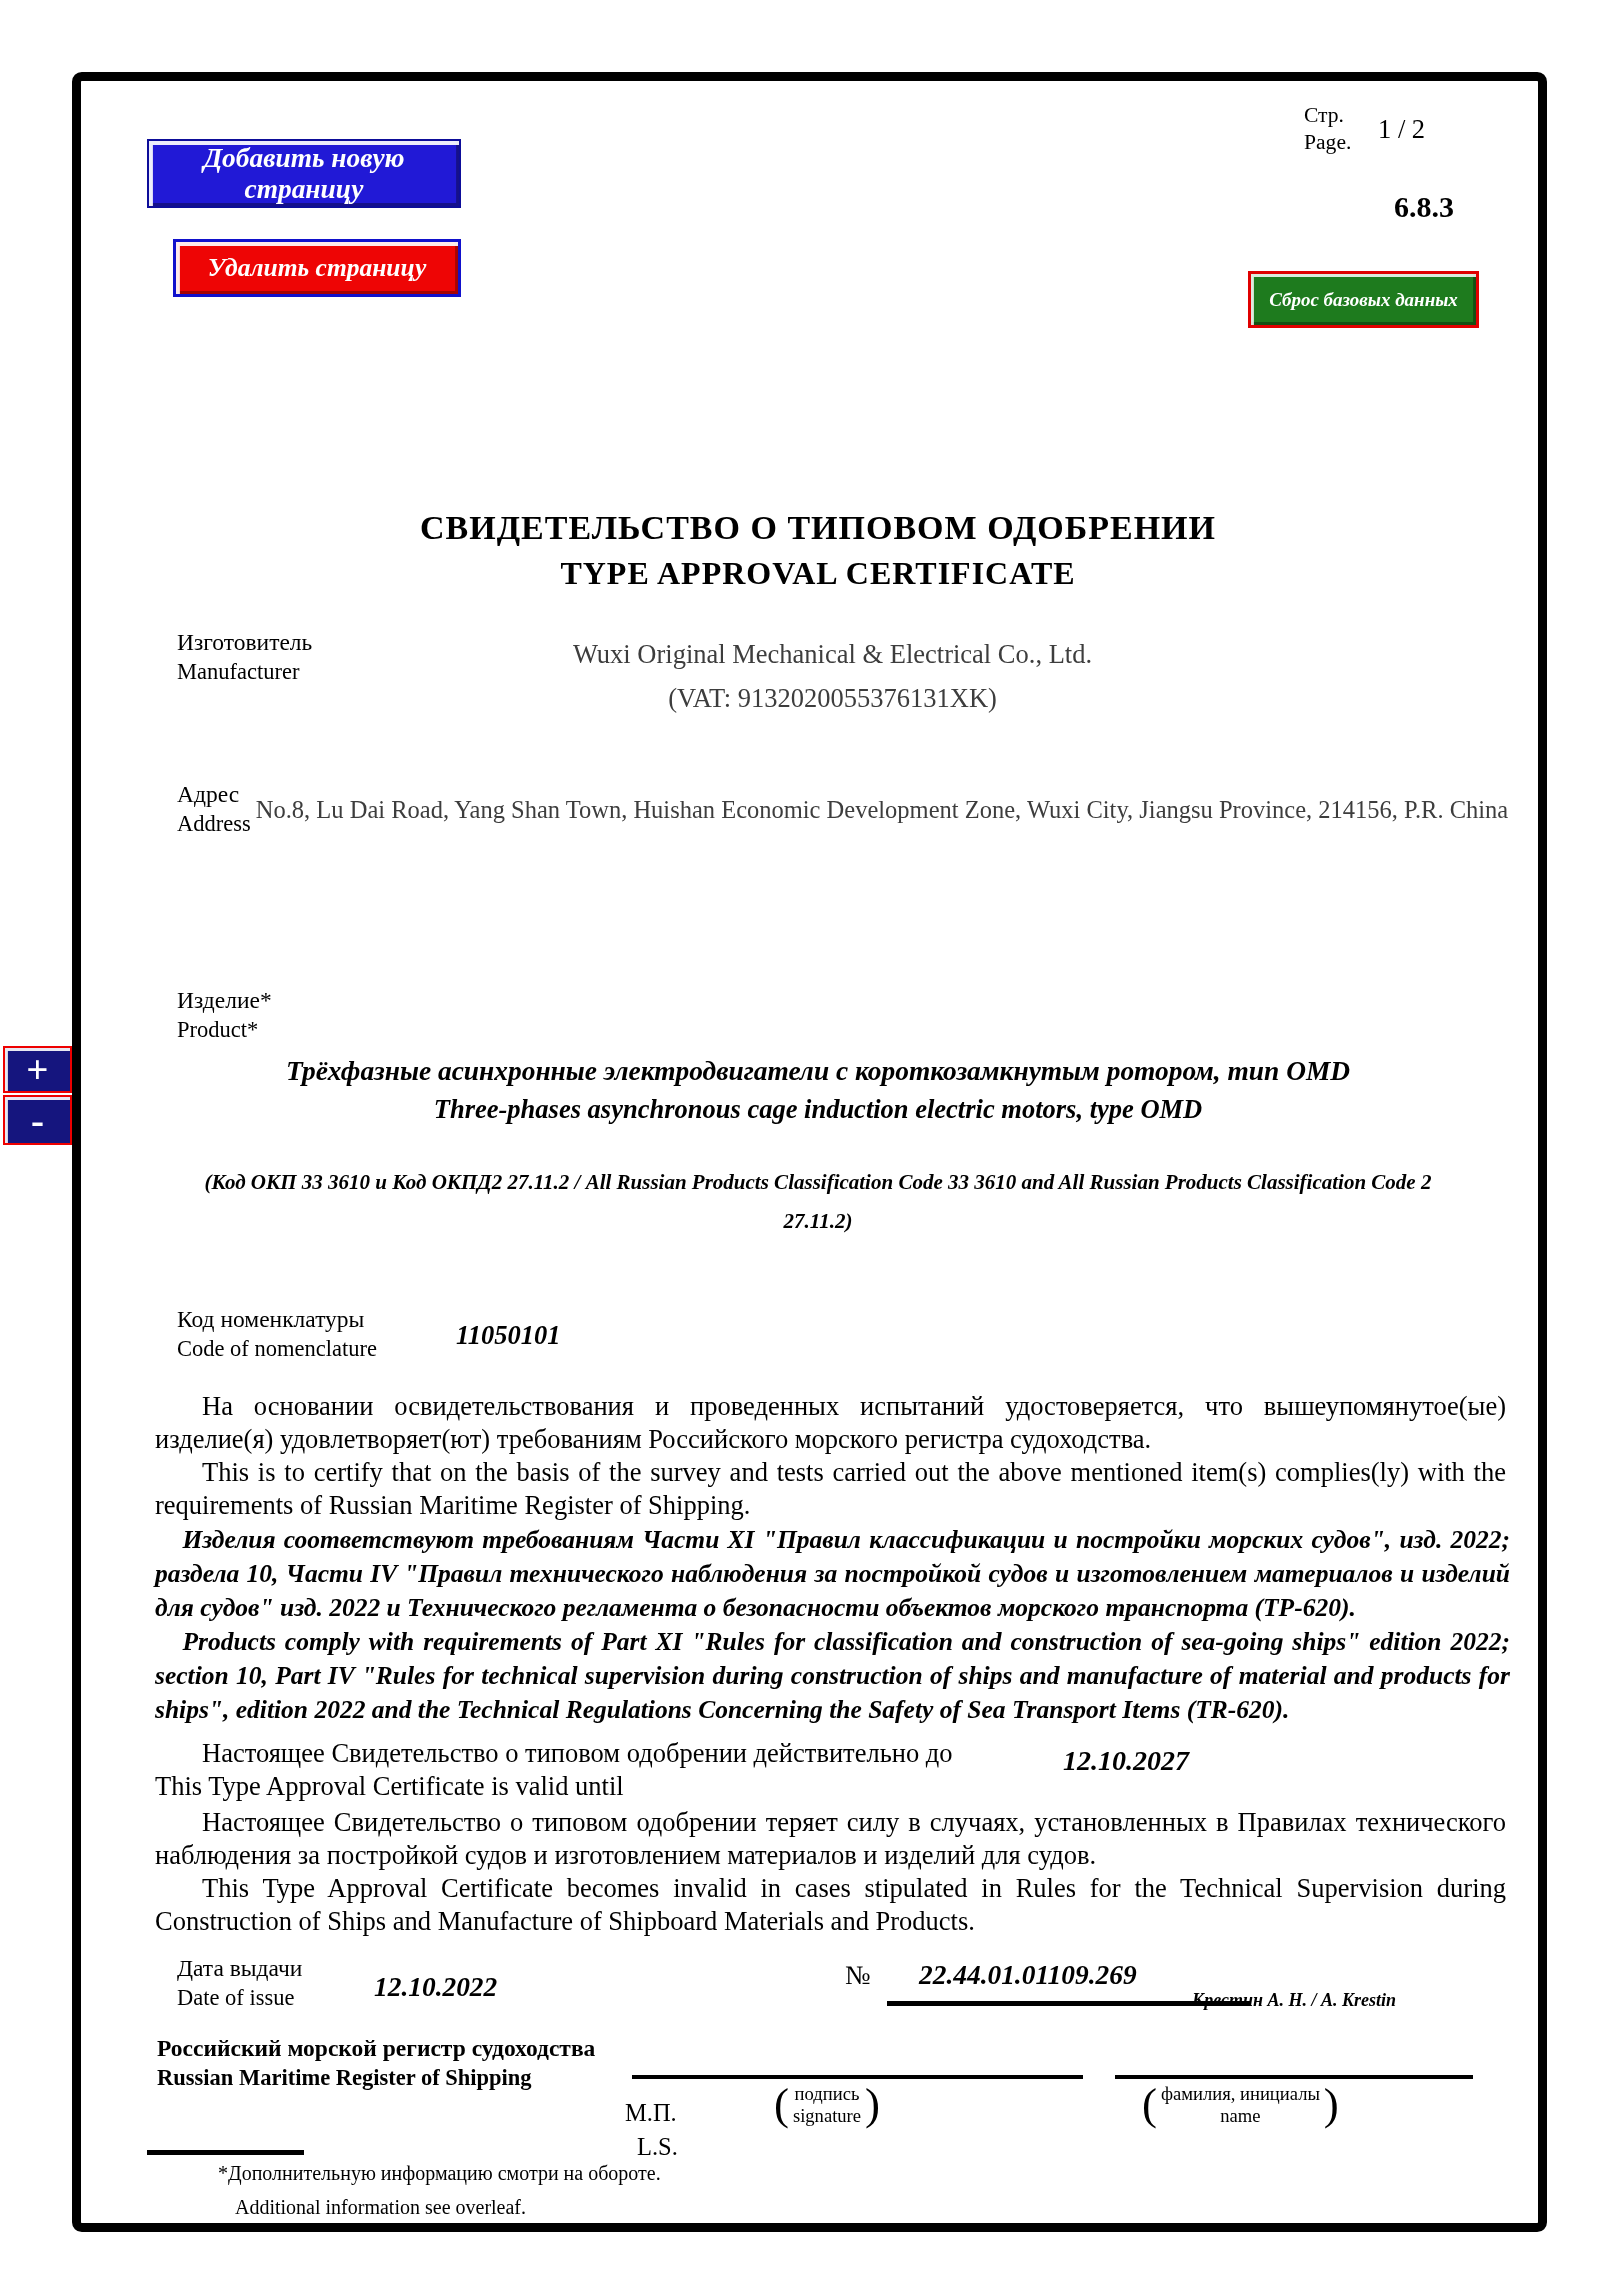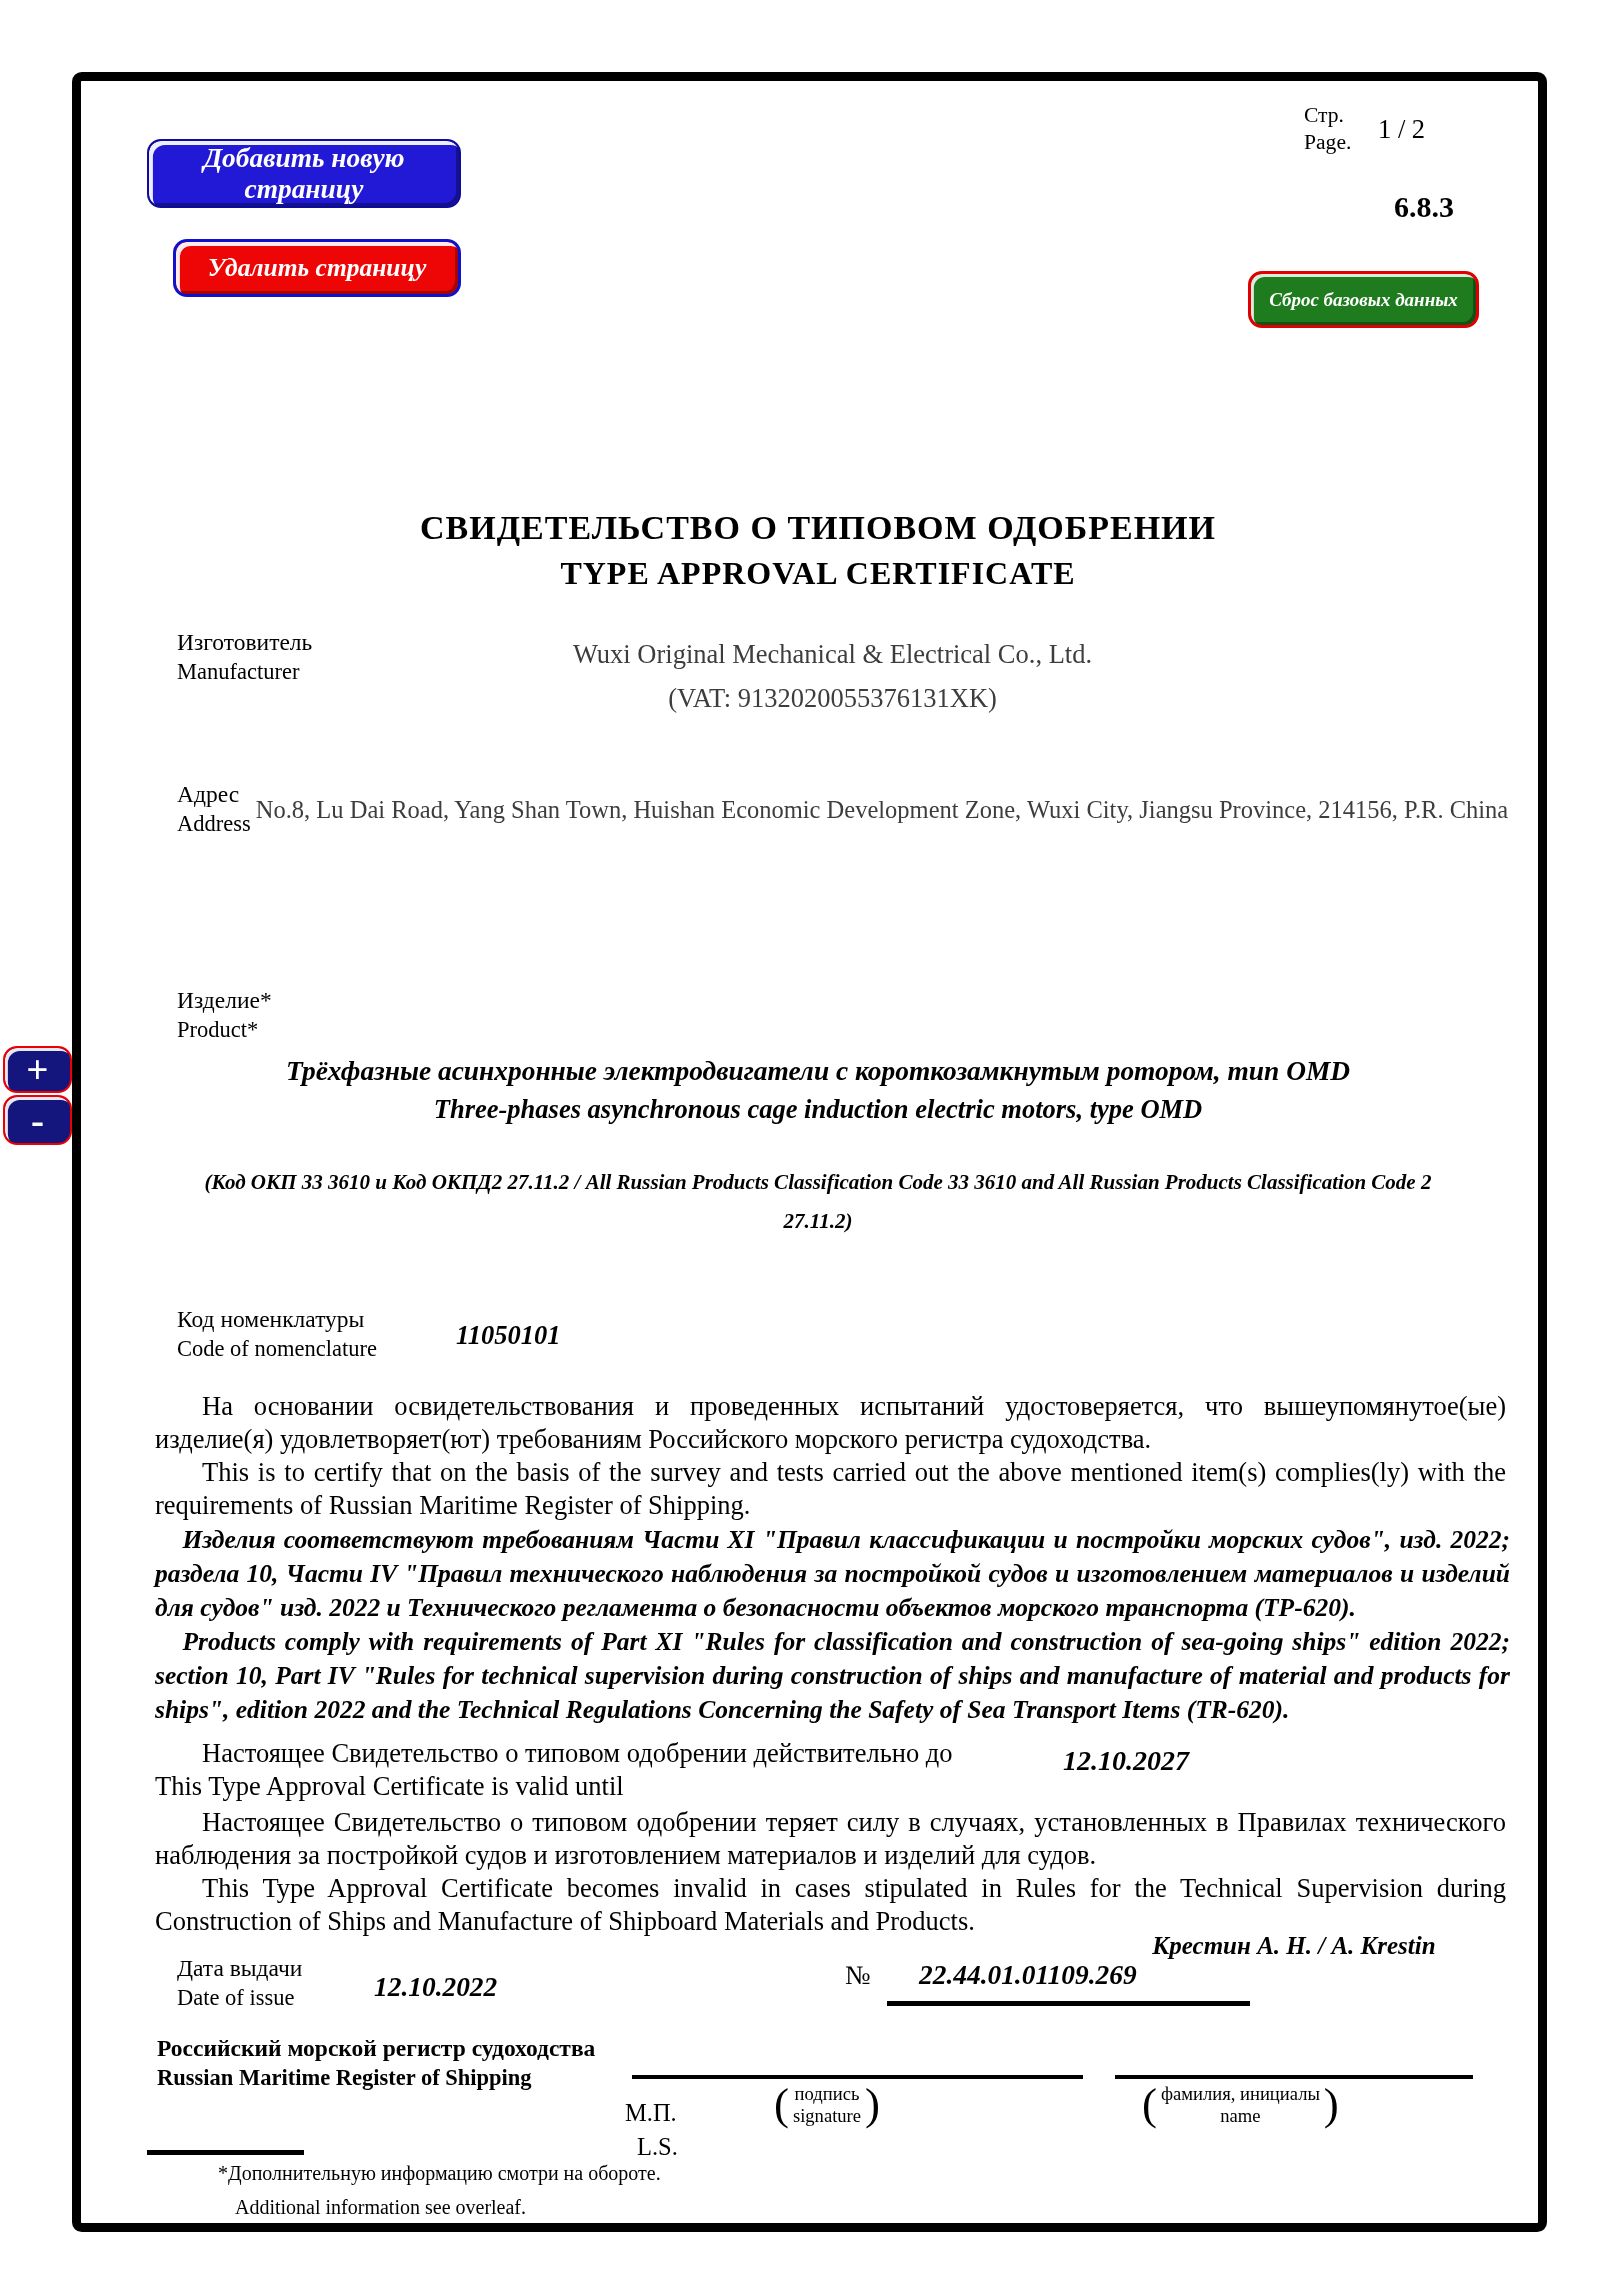--- a/index.html
+++ b/index.html
@@ -4,21 +4,21 @@
 <style>
   html,body{margin:0;padding:0;background:#fff;}
   .page{position:relative;width:1621px;height:2293px;background:#fff;
         font-family:"Liberation Serif","DejaVu Serif",serif;color:#000;overflow:hidden;}
   .abs{position:absolute;}
   .frame{left:72px;top:72px;width:1457px;height:2142px;border:9.8px solid #000;border-radius:9.8px;}
 
   
   .btn{position:absolute;display:flex;align-items:center;justify-content:center;
        font-family:"Liberation Serif","DejaVu Serif",serif;font-style:italic;font-weight:bold;
-       color:#fff;cursor:pointer;padding:0;border-radius:14px;}
+       color:#fff;cursor:pointer;padding:0;}
   .btn-add{left:147px;top:139px;width:314px;height:69px;background:#2119d6;border:2.9px solid #0d0d99;
        box-shadow:inset 3.9px 3.9px 0 rgba(255,255,255,.92), inset -2.9px -2.9px 0 rgba(0,0,0,.35);font-size:27.4px;}
   .btn-del{left:173px;top:239px;width:288px;height:58px;background:#ee0505;border:3.9px solid #1111cc;
        box-shadow:inset 3.9px 3.9px 0 rgba(255,255,255,.92), inset -2.9px -2.9px 0 rgba(0,0,0,.3);font-size:25.5px;}
   .btn-reset{left:1248px;top:271px;width:231px;height:57px;background:#1e7b1e;border:3.9px solid #e00000;
        box-shadow:inset 2.9px 2.9px 0 rgba(255,255,255,.85), inset -2.9px -2.9px 0 rgba(0,0,0,.35);font-size:19px;text-align:right;}
   .btn-sq{width:69px;height:47px;background:#15157e;border:2.9px solid #ee0000;
        box-shadow:inset 2.9px 2.9px 0 rgba(255,255,255,.9);font-size:39px;font-style:normal;line-height:1;}
   .btn-plus{left:2.9px;top:1046px;}
   .btn-minus{left:2.9px;top:1095px;height:50px;}
@@ -59,21 +59,21 @@
   .no-label{left:845px;top:1960px;font-size:26.5px;}
   .no-value{left:919px;top:1960px;font-size:27.4px;}
   .rule{background:#000;}
 
   .org{left:157px;top:2033px;font-size:23.5px;font-weight:bold;line-height:30px;}
   .org .en{font-size:22.5px;}
   .stamp{font-size:24.5px;}
   .paren-group{display:flex;align-items:center;}
   .paren{font-size:45px;font-weight:normal;line-height:45px;}
   .paren-stack{display:flex;flex-direction:column;align-items:center;font-size:18.6px;line-height:21.6px;padding:0 3.9px;}
-  .examiner{left:1108px;top:1932px;width:372px;font-size:25px;}
+  .examiner{left:1108px;top:1990px;width:372px;font-size:18px;}
   .fn{font-size:20px;}
 </style>
 </head>
 <body>
 
 <div class="page">
 
   <div class="abs frame"></div>
 
   <button class="btn btn-add">Добавить новую страницу</button>

